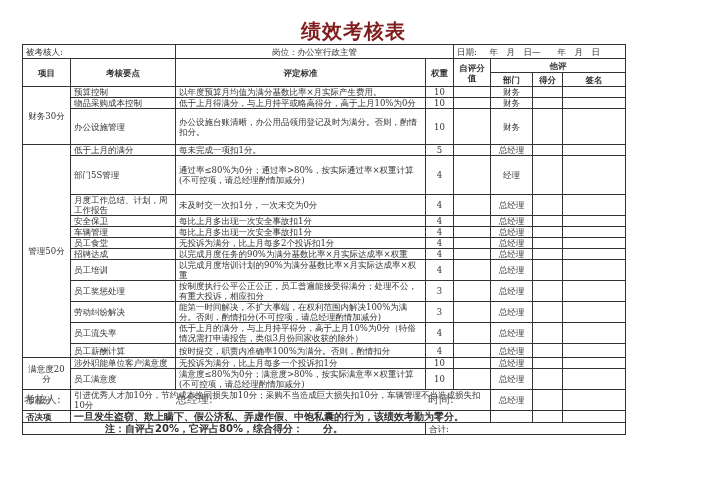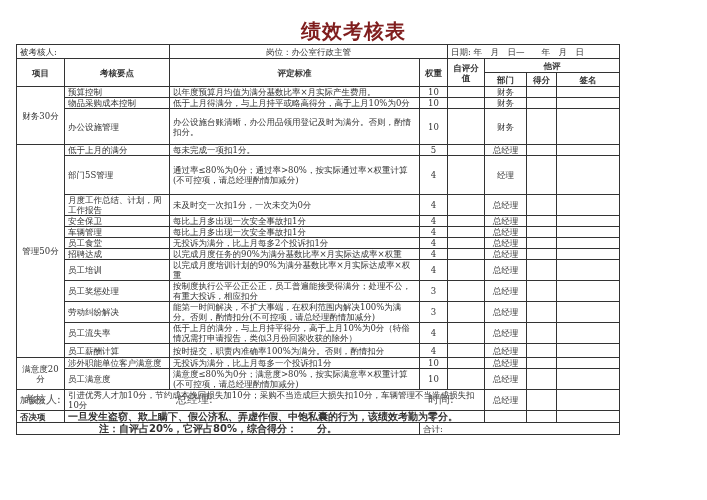--- a/index.html
+++ b/index.html
@@ -1,21 +1,21 @@
 <!DOCTYPE html>
 <html><head>
 <meta charset="utf-8">
 <style>
   html, body { margin: 0; padding: 0; background: #ffffff; }
   body { width: 707px; height: 500px; position: relative; overflow: hidden;
          font-family: "DejaVu Serif", "Liberation Serif", serif; color: #222; }
   .title { position: absolute; left: 0; width: 707px; top: 18px; text-align: center;
            font-family: "DejaVu Sans", sans-serif; font-weight: bold; font-size: 20px;
            letter-spacing: 1px; color: #7f1d1d; }
-  table.sheet { position: absolute; left: 16px; top: 44px; border-collapse: collapse;
+  table.sheet { position: absolute; left: 22px; top: 44px; border-collapse: collapse;
                 table-layout: fixed; width: 603px; }
   table.sheet td { border: 1px solid #333; padding: 0 3px; font-size: 8.5px; line-height: 10px;
                    vertical-align: middle; overflow: hidden; color: #333; }
   .c { text-align: center; }
   .hdr { font-family: "DejaVu Sans", sans-serif; font-weight: bold; font-size: 9px; text-align: center; color: #111; }
   .info { font-size: 10px; color: #444; }
   .date { font-size: 7px; color: #555; }
   .bold { font-family: "DejaVu Sans", sans-serif; font-weight: bold; color: #111; }
   .big { font-size: 10.5px; }
   .thick-top td { border-top: 2px solid #333; }
@@ -36,21 +36,21 @@
       <col style="width:42px">
       <col style="width:30px">
       <col style="width:63px">
   </colgroup>
   <tbody>
       <tr style="height:14px">
     <td colspan="2" class="info">被考核人:</td>
     <td colspan="2" class="info c">岗位：办公室行政主管</td>
     <td colspan="4" class="date">
       <span>日期:</span>
-      <span style="">年　月　日—　　年　月　日</span>
+      <span style="margin-left:10px">年　月　日—　　年　月　日</span>
     </td>
   </tr>
   <tr style="height:14px">
     <td rowspan="2" class="hdr">项目</td>
     <td rowspan="2" class="hdr">考核要点</td>
     <td rowspan="2" class="hdr">评定标准</td>
     <td rowspan="2" class="hdr">权重</td>
     <td rowspan="2" class="hdr">自评分值</td>
     <td colspan="3" class="hdr">他评</td>
   </tr>

